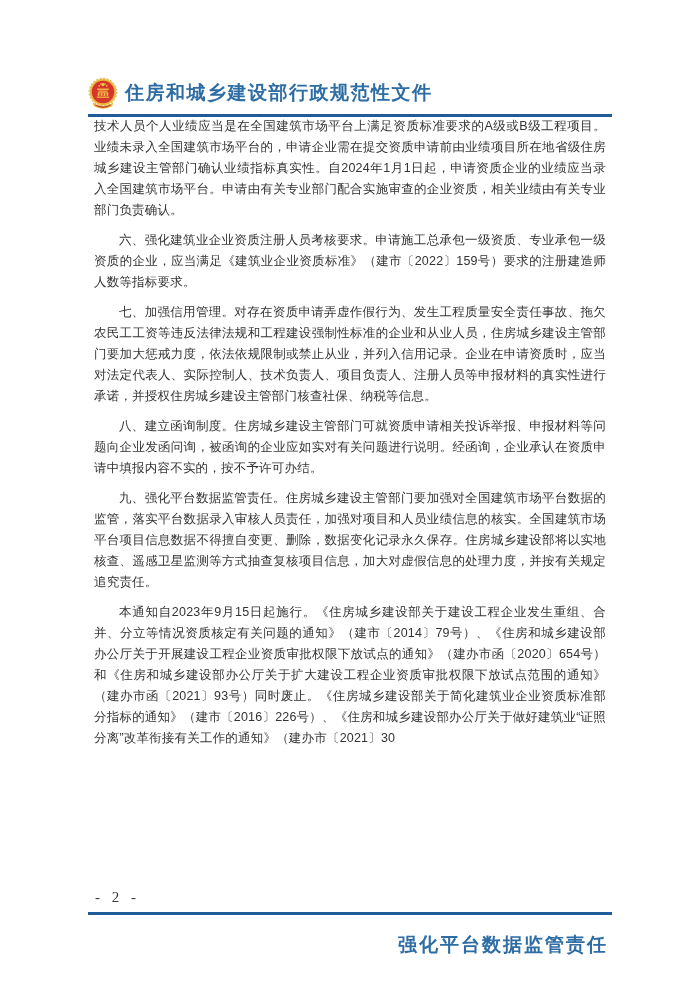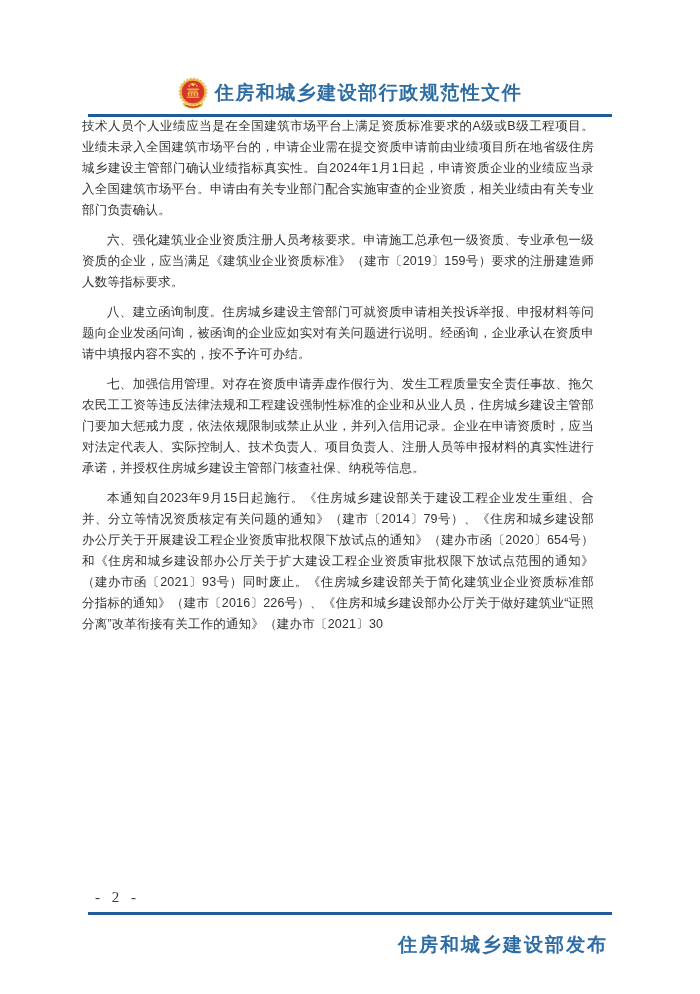--- a/index.html
+++ b/index.html
@@ -7,36 +7,36 @@
     width:700px;height:994px;
     background:#ffffff;
     font-family:"Liberation Sans",sans-serif;
     position:relative;
     overflow:hidden;
   }
   .page{position:absolute;inset:0;background:#fff;}
 
   
   .doc-header{position:absolute;left:88px;top:76px;width:524px;}
-  .header-row{display:flex;align-items:center;gap:7px;height:34px;justify-content:center;}
+  .header-row{display:flex;align-items:center;gap:7px;height:34px;}
   .emblem{flex:0 0 auto;display:block;}
   .doc-title{
     margin:0;
     font-family:"Liberation Serif",serif;
     font-size:19px;
     font-weight:600;
     color:#2e6da4;
     letter-spacing:1.5px;
     white-space:nowrap;
   }
   .header-rule{margin-top:4px;height:3px;background:#1f5c99;}
 
   
   .doc-body{
-    position:absolute;left:82px;top:116px;width:512px;
+    position:absolute;left:94px;top:116px;width:512px;
   }
   .para{
     margin:0 0 9px 0;
     font-size:12.5px;
     line-height:21px;
     color:#333333;
     letter-spacing:0.2px;
     text-align:justify;
     text-justify:inter-ideograph;
   }
@@ -90,23 +90,24 @@
         <path d="M4.5 25.5 Q15 32.5 25.5 25.5 L24.2 29 Q15 34.5 5.8 29 Z" fill="#eab83c"></path>
         <path d="M7 27.4 Q15 31.6 23 27.4 L22.4 28.8 Q15 32.6 7.6 28.8 Z" fill="#c03028"></path>
       </svg>
       <h1 class="doc-title">住房和城乡建设部行政规范性文件</h1>
     </div>
     <div class="header-rule"></div>
   </header>
 
   <main class="doc-body">
     <p class="para">技术人员个人业绩应当是在全国建筑市场平台上满足资质标准要求的A级或B级工程项目。业绩未录入全国建筑市场平台的，申请企业需在提交资质申请前由业绩项目所在地省级住房城乡建设主管部门确认业绩指标真实性。自2024年1月1日起，申请资质企业的业绩应当录入全国建筑市场平台。申请由有关专业部门配合实施审查的企业资质，相关业绩由有关专业部门负责确认。</p>
-    <p class="para indent">六、强化建筑业企业资质注册人员考核要求。申请施工总承包一级资质、专业承包一级资质的企业，应当满足《建筑业企业资质标准》（建市〔2019〕159号）要求的注册建造师人数等指标要求。</p>
+    <p class="para indent">六、强化建筑业企业资质注册人员考核要求。申请施工总承包一级资质、专业承包一级资质的企业，应当满足《建筑业企业资质标准》（建市〔2022〕159号）要求的注册建造师人数等指标要求。</p>
+    <p class="para indent">七、加强信用管理。对存在资质申请弄虚作假行为、发生工程质量安全责任事故、拖欠农民工工资等违反法律法规和工程建设强制性标准的企业和从业人员，住房城乡建设主管部门要加大惩戒力度，依法依规限制或禁止从业，并列入信用记录。企业在申请资质时，应当对法定代表人、实际控制人、技术负责人、项目负责人、注册人员等申报材料的真实性进行承诺，并授权住房城乡建设主管部门核查社保、纳税等信息。</p>
     <p class="para indent">八、建立函询制度。住房城乡建设主管部门可就资质申请相关投诉举报、申报材料等问题向企业发函问询，被函询的企业应如实对有关问题进行说明。经函询，企业承认在资质申请中填报内容不实的，按不予许可办结。</p>
-    <p class="para indent">七、加强信用管理。对存在资质申请弄虚作假行为、发生工程质量安全责任事故、拖欠农民工工资等违反法律法规和工程建设强制性标准的企业和从业人员，住房城乡建设主管部门要加大惩戒力度，依法依规限制或禁止从业，并列入信用记录。企业在申请资质时，应当对法定代表人、实际控制人、技术负责人、项目负责人、注册人员等申报材料的真实性进行承诺，并授权住房城乡建设主管部门核查社保、纳税等信息。</p>
+    <p class="para indent">九、强化平台数据监管责任。住房城乡建设主管部门要加强对全国建筑市场平台数据的监管，落实平台数据录入审核人员责任，加强对项目和人员业绩信息的核实。全国建筑市场平台项目信息数据不得擅自变更、删除，数据变化记录永久保存。住房城乡建设部将以实地核查、遥感卫星监测等方式抽查复核项目信息，加大对虚假信息的处理力度，并按有关规定追究责任。</p>
     <p class="para indent">本通知自2023年9月15日起施行。《住房城乡建设部关于建设工程企业发生重组、合并、分立等情况资质核定有关问题的通知》（建市〔2014〕79号）、《住房和城乡建设部办公厅关于开展建设工程企业资质审批权限下放试点的通知》（建办市函〔2020〕654号）和《住房和城乡建设部办公厅关于扩大建设工程企业资质审批权限下放试点范围的通知》（建办市函〔2021〕93号）同时废止。《住房城乡建设部关于简化建筑业企业资质标准部分指标的通知》（建市〔2016〕226号）、《住房和城乡建设部办公厅关于做好建筑业“证照分离”改革衔接有关工作的通知》（建办市〔2021〕30</p>
   </main>
 
   <div class="page-number">- 2 -</div>
   <div class="footer-rule"></div>
-  <div class="publisher">住房和城乡建设部发布</div>
+  <div class="publisher">强化平台数据监管责任</div>
 
 </div>
 
 </body></html>

